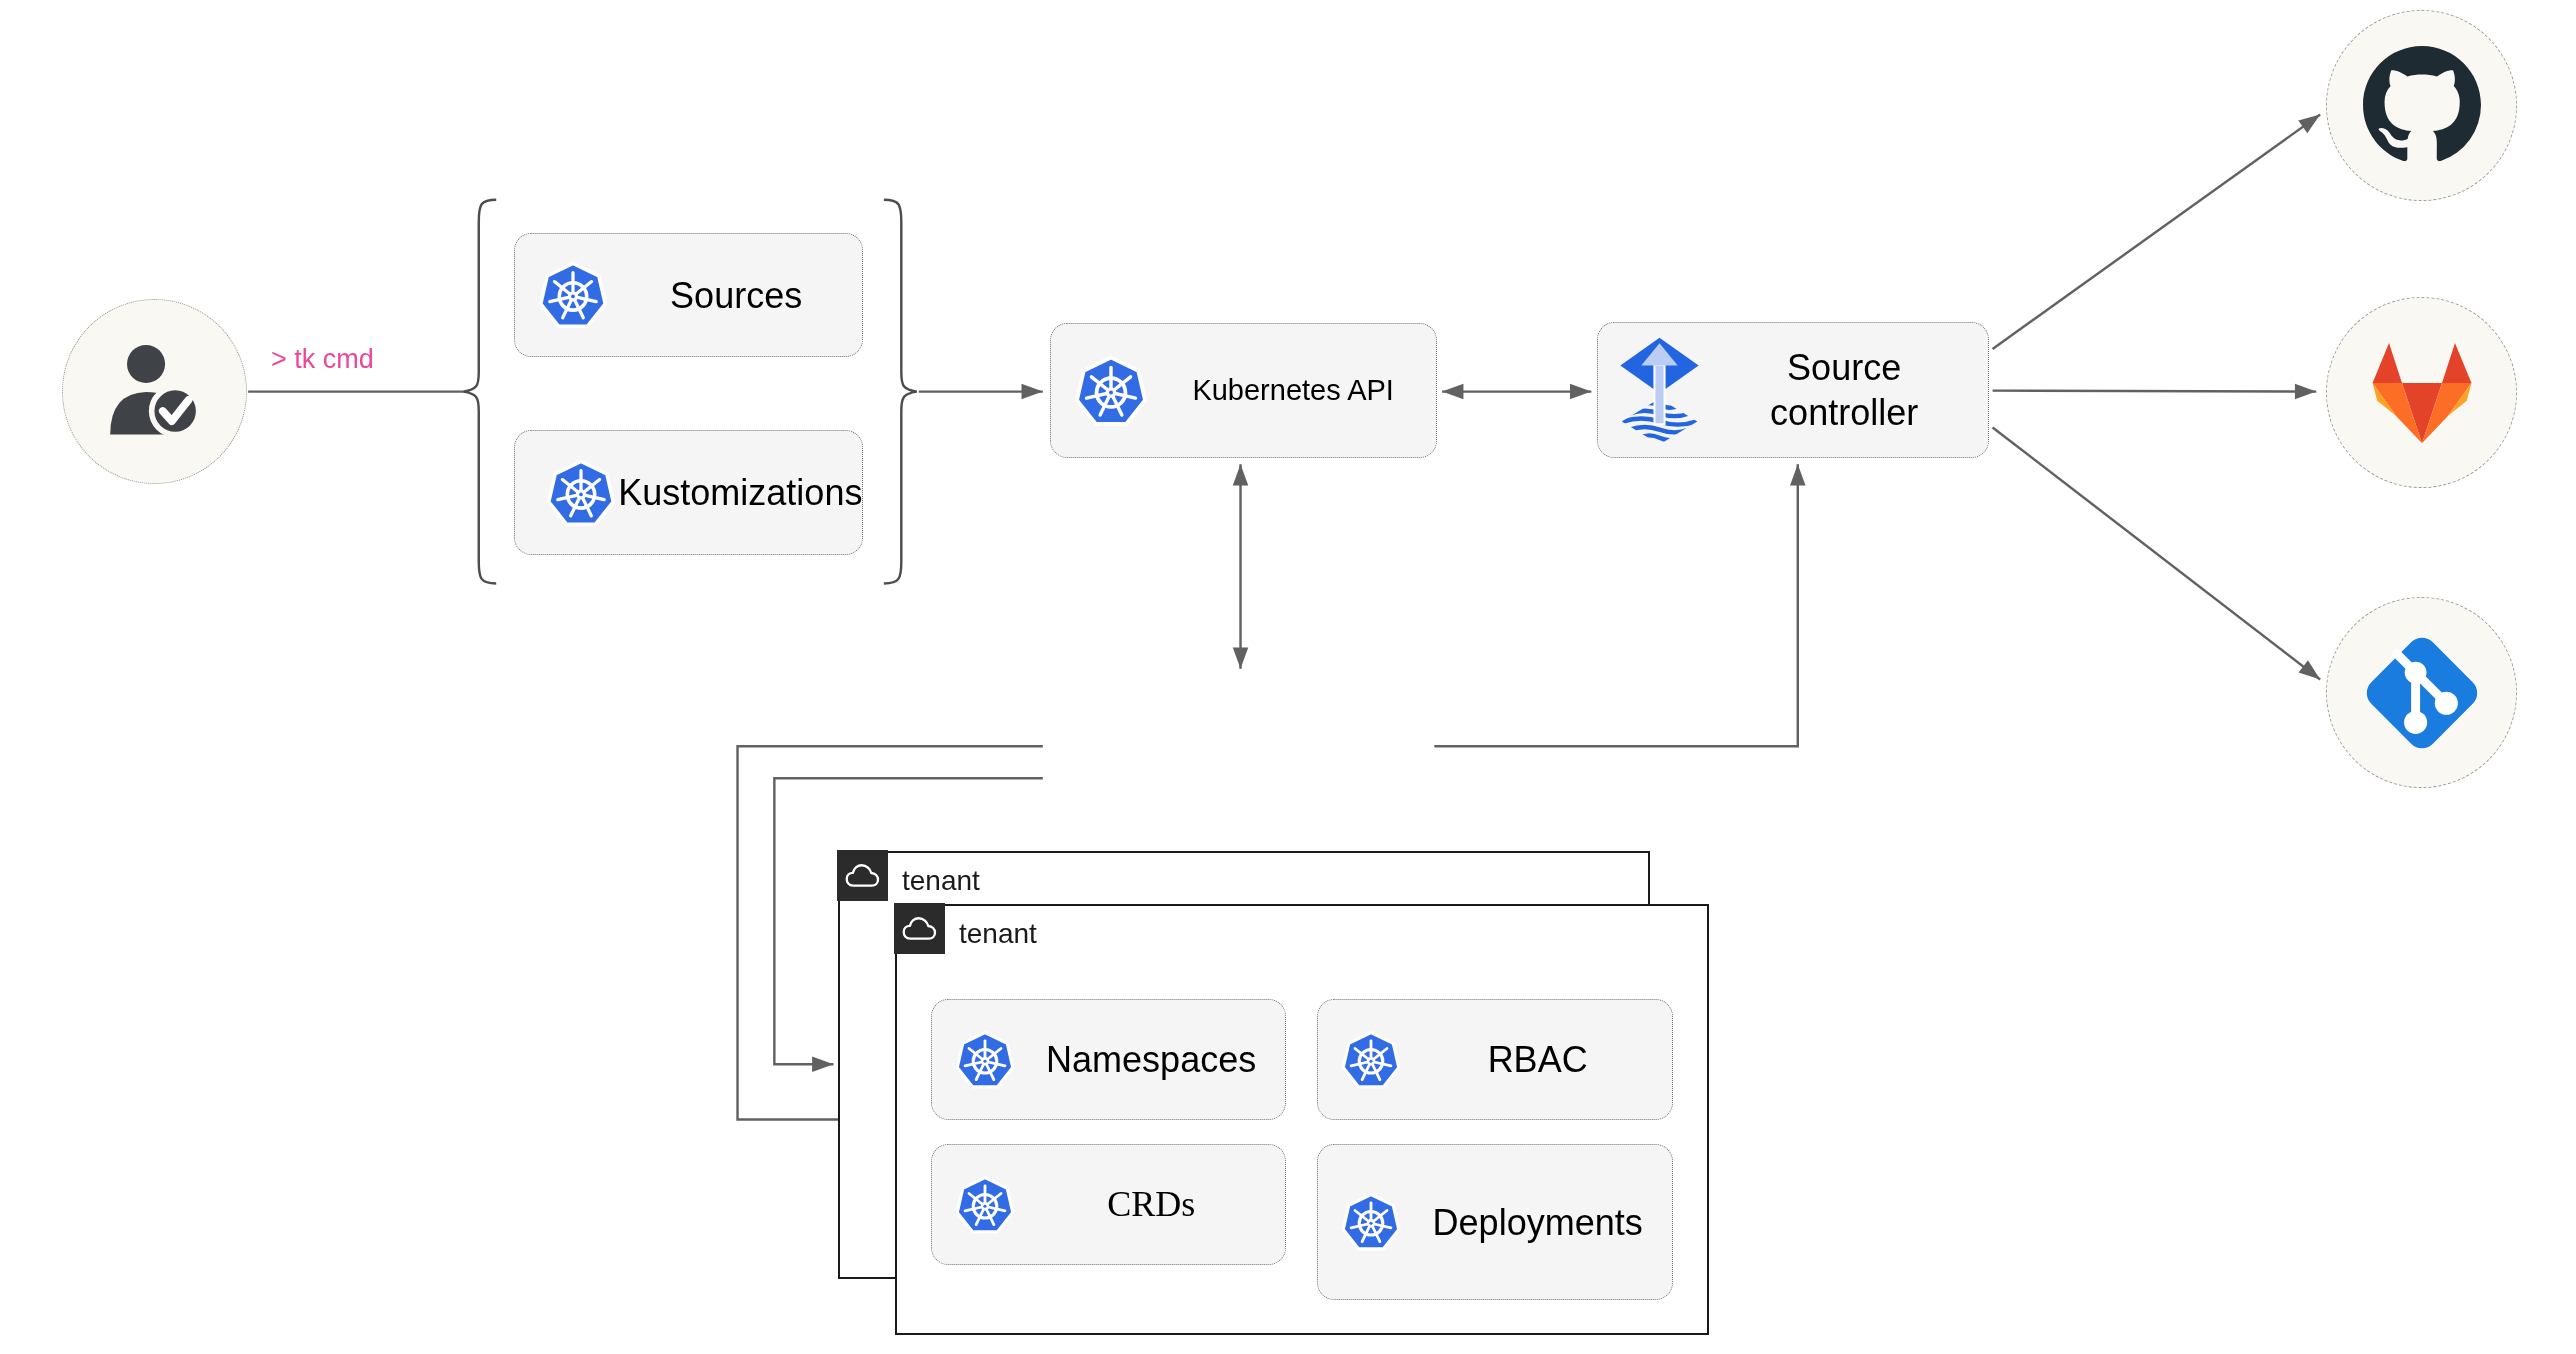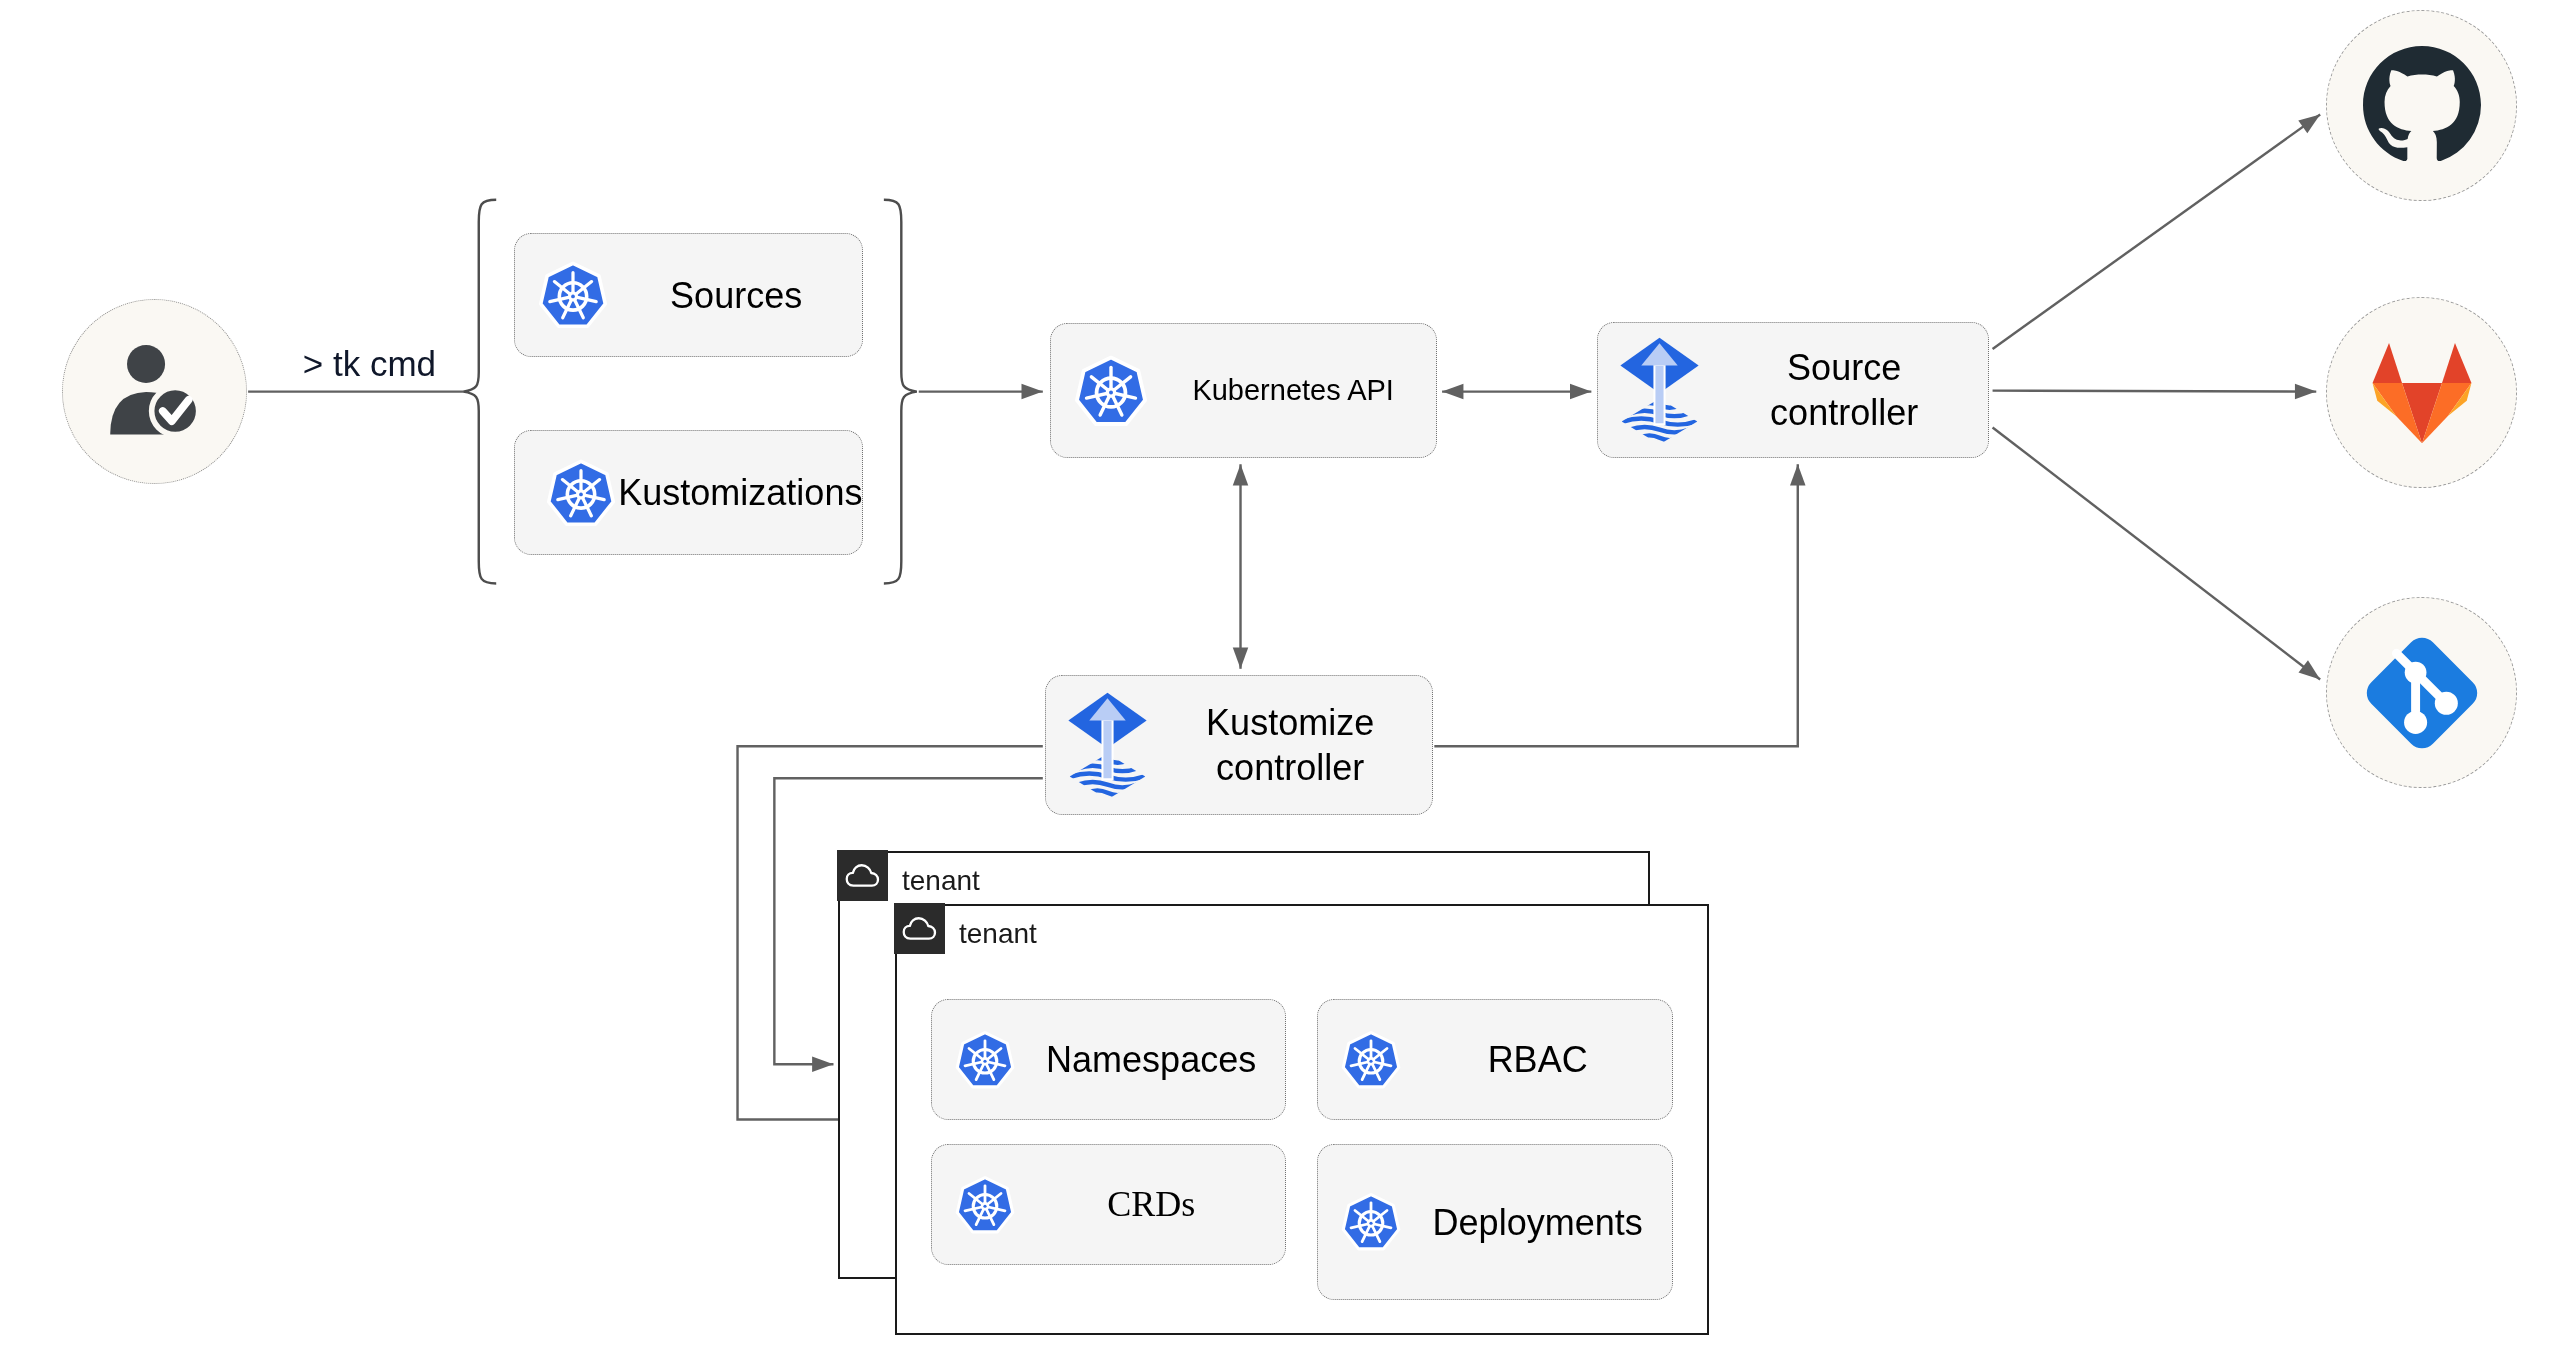--- a/index.html
+++ b/index.html
@@ -32,21 +32,21 @@
     position:absolute;background:#ffffff;border:2.9px solid #1a1a1a;box-sizing:border-box;
   }
   .tenant-tab{
     position:absolute;left:-2.9px;top:-2.9px;width:51px;height:51px;background:#2b2b2b;
     display:flex;align-items:center;justify-content:center;
   }
   .tenant-label{
     position:absolute;left:62px;top:11.6px;font-size:28px;color:#1a1a1a;
   }
 
-  .tk-label{position:absolute;font-size:35px;color:#0f172a;text-align:right;}
+  .tk-label{position:absolute;font-size:27px;color:#ec4899;text-align:left;}
 </style>
 </head>
 <body>
 
 <div id="canvas">
 
   <svg width="0" height="0" style="position:absolute">
     <defs>
       <symbol id="sym-k8s" viewBox="0 0 100 100">
         <polygon points="50,6 85.9,23.3 94.8,62.2 70,93.4 30,93.4 5.2,62.2 14.1,23.3" fill="#326ce5" stroke="#ffffff" stroke-width="5" stroke-linejoin="round"></polygon>
@@ -179,28 +179,20 @@
 
   <div class="chip" style="left:1597px;top:322px;width:392px;height:136px;">
     <span class="chip-icon">
       <svg width="81" height="109" viewBox="0 0 84 112">
           <use href="#sym-flux"></use>
         </svg>
       </span>
     <span class="chip-label two-line">Source controller</span>
   </div>
 
-  <div class="chip" style="left:1045px;top:675px;width:388px;height:140px;">
-    <span class="chip-icon">
-      <svg width="81" height="109" viewBox="0 0 84 112">
-          <use href="#sym-flux"></use>
-        </svg>
-      </span>
-    <span class="chip-label two-line">Kustomize controller</span>
-  </div>
 
   <div class="tenant-box" style="left:838px;top:851px;width:812px;height:428px;">
     <div class="tenant-tab">
       <svg width="35" height="26" viewBox="0 0 36 27">
           <use href="#sym-cloud"></use>
         </svg>
     </div>
     <div class="tenant-label">tenant</div>
   </div>
 

